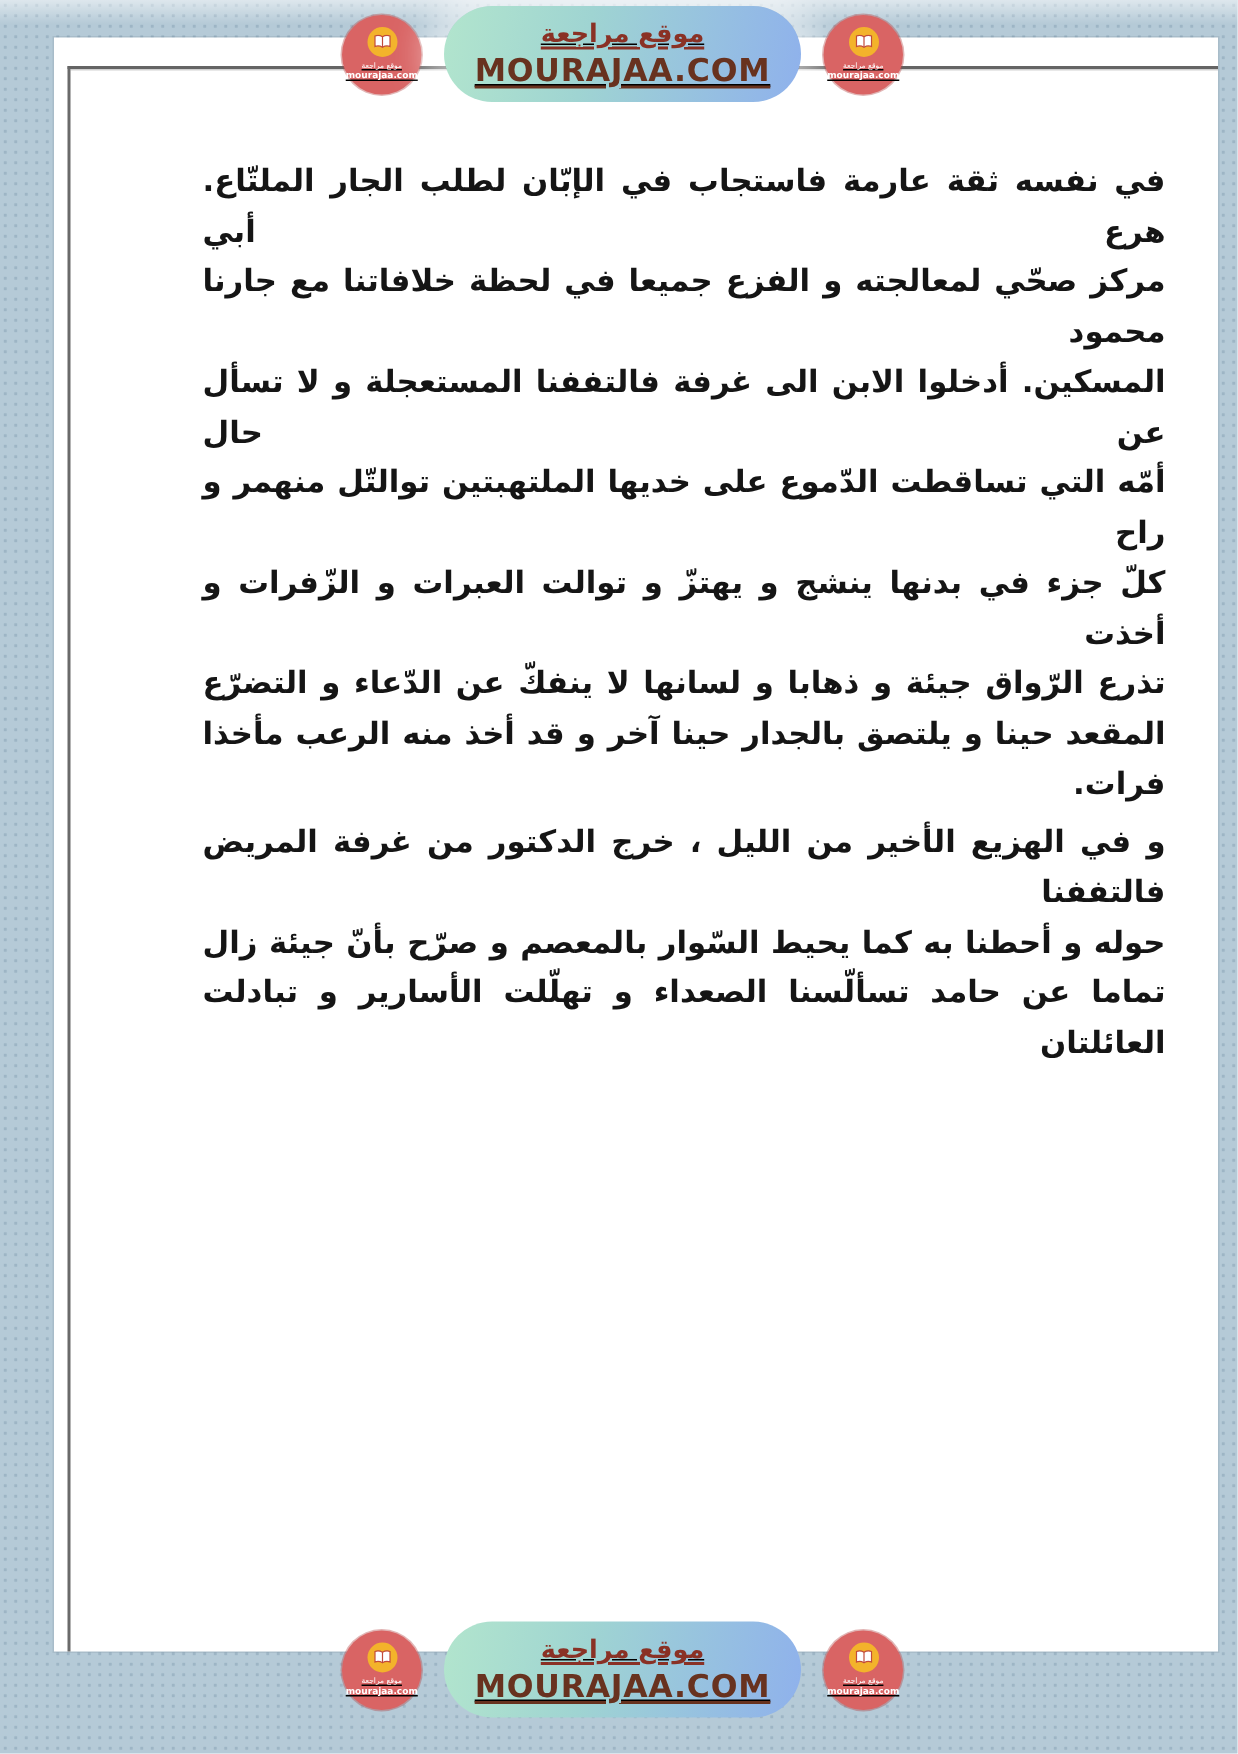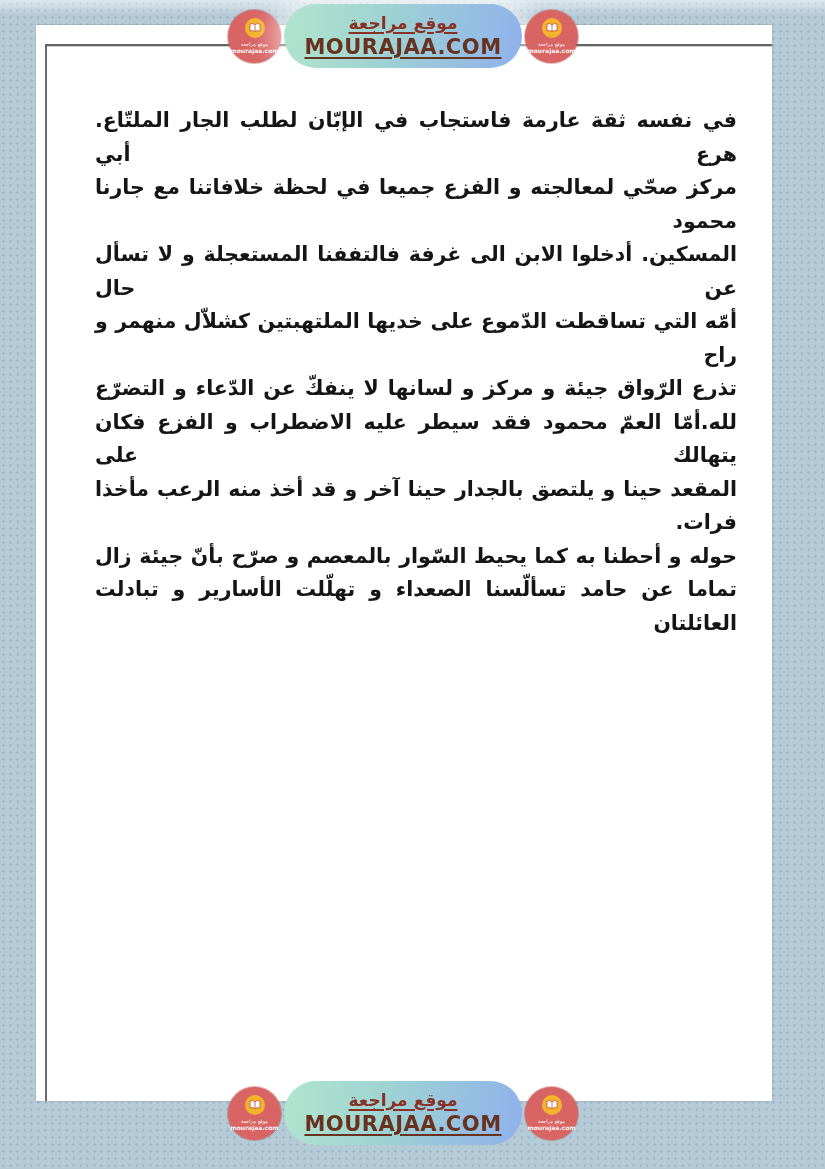--- a/index.html
+++ b/index.html
@@ -10,21 +10,21 @@
     background-image:radial-gradient(rgba(96,128,150,.28) 1px, rgba(0,0,0,0) 1.3px);
     background-size:7px 7px;
   }
   
   .top-fade{position:absolute;left:0;top:0;width:825px;height:16px;
     background:linear-gradient(rgba(255,255,255,.55),rgba(255,255,255,0));pointer-events:none;}
 
   
   .paper{
     position:absolute;left:36px;top:25px;width:736px;height:1076px;
-    background:#ffffff;box-shadow:0 0 0 1px rgba(70,90,105,.12);
+    background:#ffffff;box-shadow:0 0 0 1px rgba(70,90,105,.12);padding-left:40px;
   }
   
   .frame{
     position:absolute;left:9px;top:19px;right:0;bottom:0;
     border-top:2px solid #646464;border-left:2px solid #6a6a6a;
   }
   .frame:after{content:"";position:absolute;left:0;top:0;right:0;height:1px;background:rgba(120,120,120,.35);}
 
   
   .content{
@@ -32,21 +32,21 @@
     direction:rtl;text-align:justify;color:#151515;
     font-size:20.5px;font-weight:700;line-height:33.5px;
     letter-spacing:.1px;
   }
   .line{text-align-last:justify;white-space:normal;}
   .line.p-end{text-align-last:right;}
   .para2-start{margin-top:5px;}
 
   
   .banner{position:absolute;left:228px;width:350px;height:66px;
-    display:flex;align-items:center;gap:3px;z-index:5;}
+    display:flex;align-items:center;gap:15px;z-index:5;text-decoration:underline;}
   .banner-top{top:3px;}
   .banner-bottom{top:1080px;}
   .pill{
     width:238px;height:64px;border-radius:32px;flex:0 0 auto;
     background:linear-gradient(100deg,#b2e5cd 0%,#9fd4d2 40%,#8fb1ec 100%);
     display:flex;flex-direction:column;align-items:center;justify-content:center;
   }
   .banner-top .pill{box-shadow:0 0 22px 14px rgba(255,255,255,.5);}
   .pill .ar{
     direction:rtl;font-size:17px;font-weight:700;color:#8a3125;
@@ -77,26 +77,27 @@
 
 <div class="top-fade"></div>
 
 <div class="paper">
   <div class="frame"></div>
 
   <div class="content" dir="rtl">
     <div class="line">في نفسه ثقة عارمة فاستجاب في الإبّان لطلب الجار الملتّاع. هرع أبي</div>
     <div class="line">مركز صحّي لمعالجته و الفزع جميعا في لحظة خلافاتنا مع جارنا محمود</div>
     <div class="line">المسكين. أدخلوا الابن الى غرفة فالتففنا المستعجلة و لا تسأل عن حال</div>
-    <div class="line">أمّه التي تساقطت الدّموع على خديها الملتهبتين كشلاّل منهمر و راح</div>
-    <div class="line">تذرع الرّواق جيئة و مركز و لسانها لا ينفكّ عن الدّعاء و التضرّع</div>
-    <div class="line">لله.أمّا العمّ محمود فقد سيطر عليه الاضطراب و الفزع فكان يتهالك على</div>
+    <div class="line">أمّه التي تساقطت الدّموع على خديها الملتهبتين توالتّل منهمر و راح</div>
+    <div class="line">كلّ جزء في بدنها ينشج و يهتزّ و توالت العبرات و الزّفرات و أخذت</div>
+    <div class="line">تذرع الرّواق جيئة و ذهابا و لسانها لا ينفكّ عن الدّعاء و التضرّع</div>
     <div class="line">المقعد حينا و يلتصق بالجدار حينا آخر و قد أخذ منه الرعب مأخذا</div>
     <div class="line p-end">فرات.</div>
 
+    <div class="line para2-start">و في الهزيع الأخير من الليل ، خرج الدكتور من غرفة المريض فالتففنا</div>
     <div class="line">حوله و أحطنا به كما يحيط السّوار بالمعصم و صرّح بأنّ جيئة زال</div>
     <div class="line">تماما عن حامد تسألّسنا الصعداء و تهلّلت الأسارير و تبادلت العائلتان</div>
   </div>
 </div>
 
 <div class="banner banner-top">
   <div class="badge">
     <div class="yellow">
       <svg width="12" height="10" viewBox="0 0 12 10">
         <path d="M1 1 Q3.5 0 6 1.5 Q8.5 0 11 1 L11 8 Q8.5 7 6 8.5 Q3.5 7 1 8 Z" fill="#ffffff" stroke="#c24b3a" stroke-width="0.8"></path>

